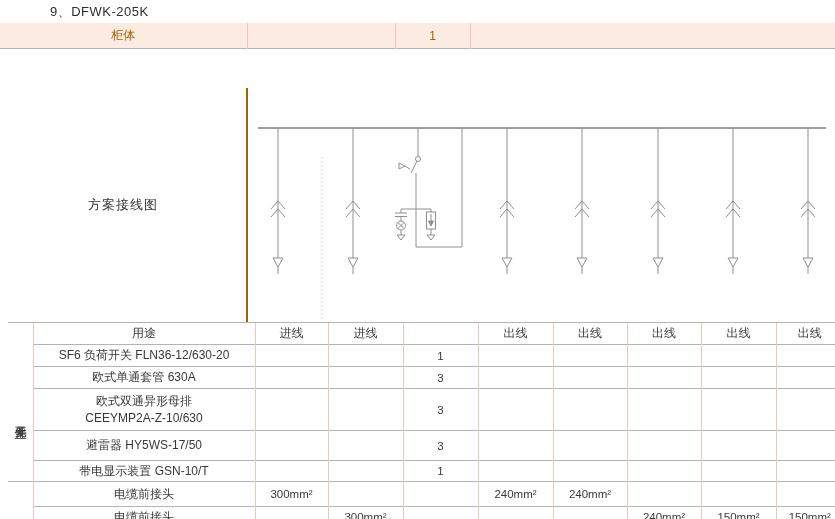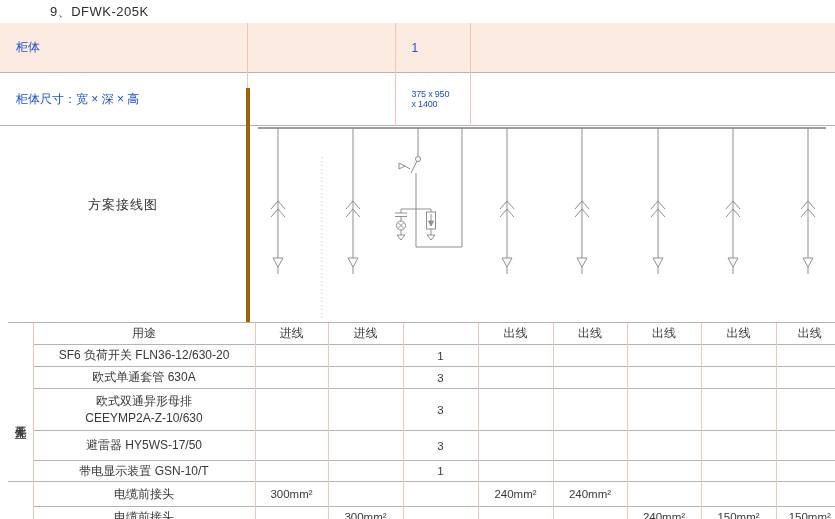--- a/index.html
+++ b/index.html
@@ -6,31 +6,31 @@
   .page {
     position:relative; width:835px; height:519px; background:#ffffff;
     font-family:"Liberation Sans","DejaVu Sans",sans-serif; color:#383838;
     overflow:hidden;
   }
   .title { position:absolute; top:3px; left:8px; font-size:13px; color:#2e2e2e; letter-spacing:.5px;margin-left:42px; }
 
   
   table { border-collapse:collapse; table-layout:fixed; }
   .spec-table { position:absolute; top:23px; left:0; width:835px; border-bottom:1px solid #b4b4b4; }
-  .spec-table td { padding:16px; font-size:12px; vertical-align:middle; color:#1d4ed8; }
+  .spec-table td { padding:4px; font-size:12px; text-align:center; vertical-align:middle; color:#a16207; }
   .spec-table tr.peach { background:#fcebe1; }
   .spec-table td.pinkL { border-left:1px solid #f2c4bd; }
   .spec-table tr.last td { border-top:1px solid #b4b4b4; }
   .spec-table .s-dim { font-size:9px; letter-spacing:-0.2px; }
 
   
   .diagram { position:absolute; top:88px; left:0; width:835px; height:234px; }
   .diagram-label-cell {
     position:absolute; left:0; top:0; width:246px; height:234px;
-    border-right:4px solid #a16207; display:flex; align-items:center; justify-content:center;
+    border-right:2px solid #a16207; display:flex; align-items:center; justify-content:center;
   }
   .diagram-label { font-size:13px; color:#333; letter-spacing:1px; }
   .diagram svg { position:absolute; left:0; top:0; }
 
   
   .comp-table { position:absolute; top:322px; left:8px; width:835px; border-bottom:1px solid #b4b4b4; }
   .comp-table td {
     padding:0; font-size:12px; text-align:center; vertical-align:middle;
     border-top:1px solid #b4b4b4; border-left:1px solid #f2c4bd; color:#383838;
   }
@@ -55,26 +55,20 @@
         <col style="width:247px">
         <col style="width:148px">
         <col style="width:75px">
         <col style="width:365px">
       </colgroup>
     <tbody>
         <tr class="peach" style="height:22px">
       <td>柜体</td>
       <td class="pinkL"></td>
       <td class="pinkL">1</td>
-      <td class="pinkL"></td>
-    </tr>
-    <tr class="last" style="height:21px">
-      <td>柜体尺寸：宽 × 深 × 高</td>
-      <td class="pinkL"></td>
-      <td class="pinkL s-dim">375 x 950 x 1400</td>
       <td class="pinkL"></td>
     </tr>
   </tbody>
     </table>
 
   <div class="diagram">
     <div class="diagram-label-cell">
       <span class="diagram-label">方案接线图</span>
     </div>
     <svg width="835" height="234" viewBox="0 0 835 234" fill="none" stroke="#8f8f8f" stroke-width="1">

